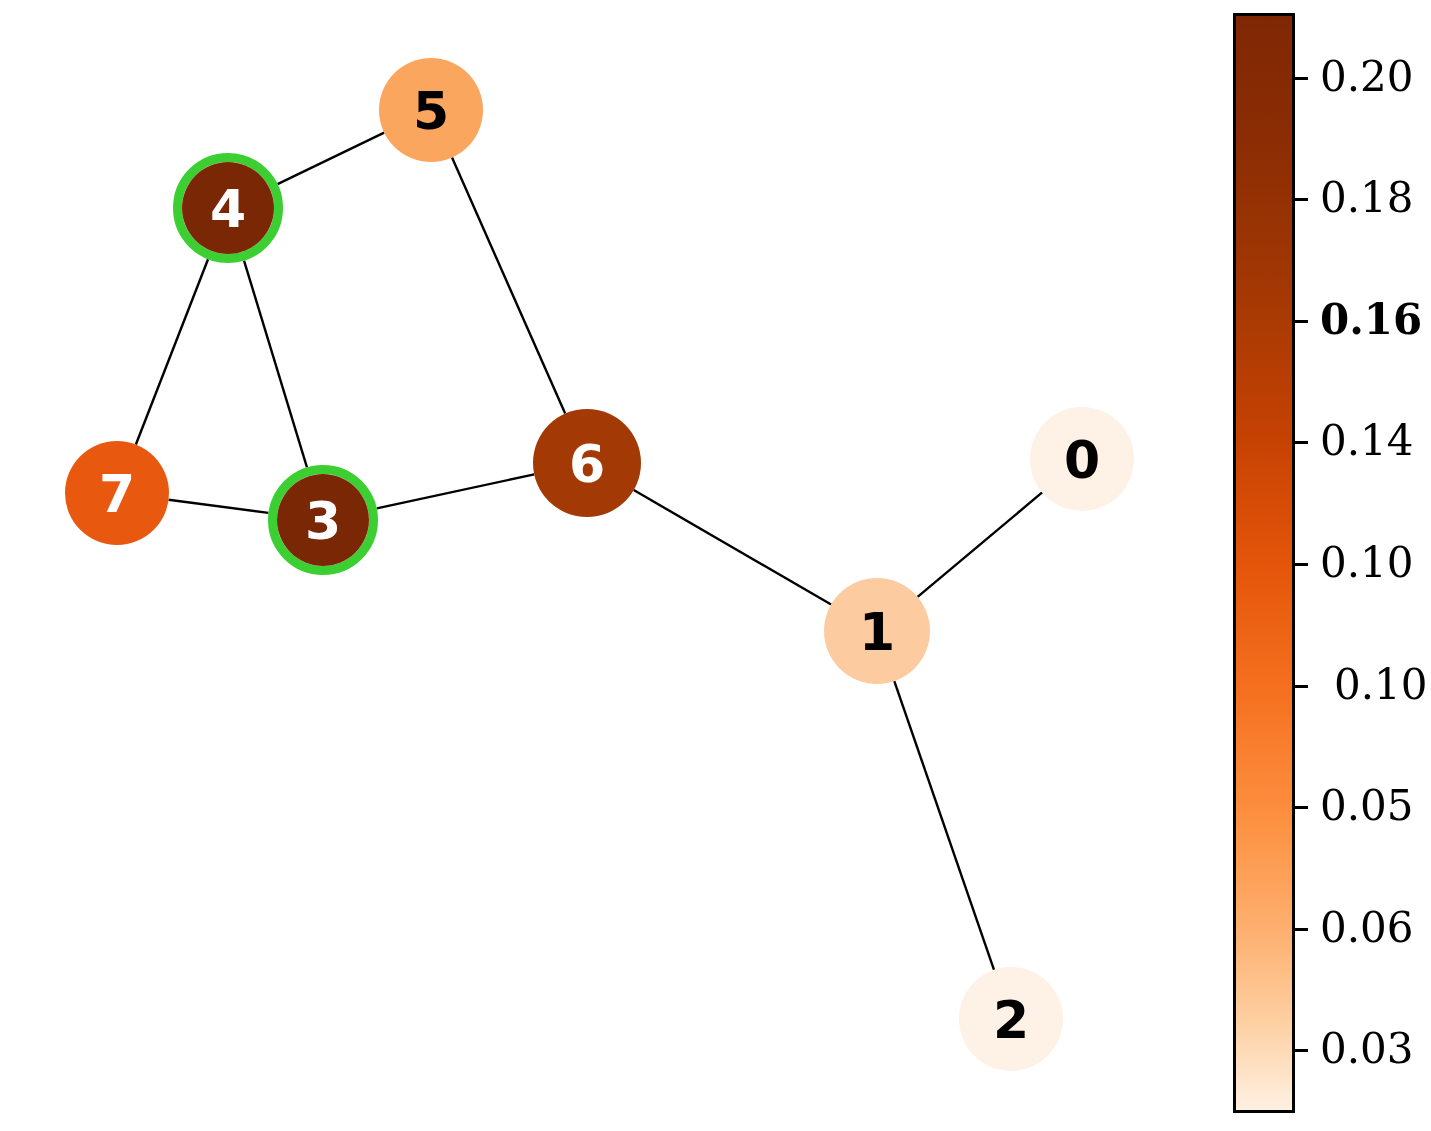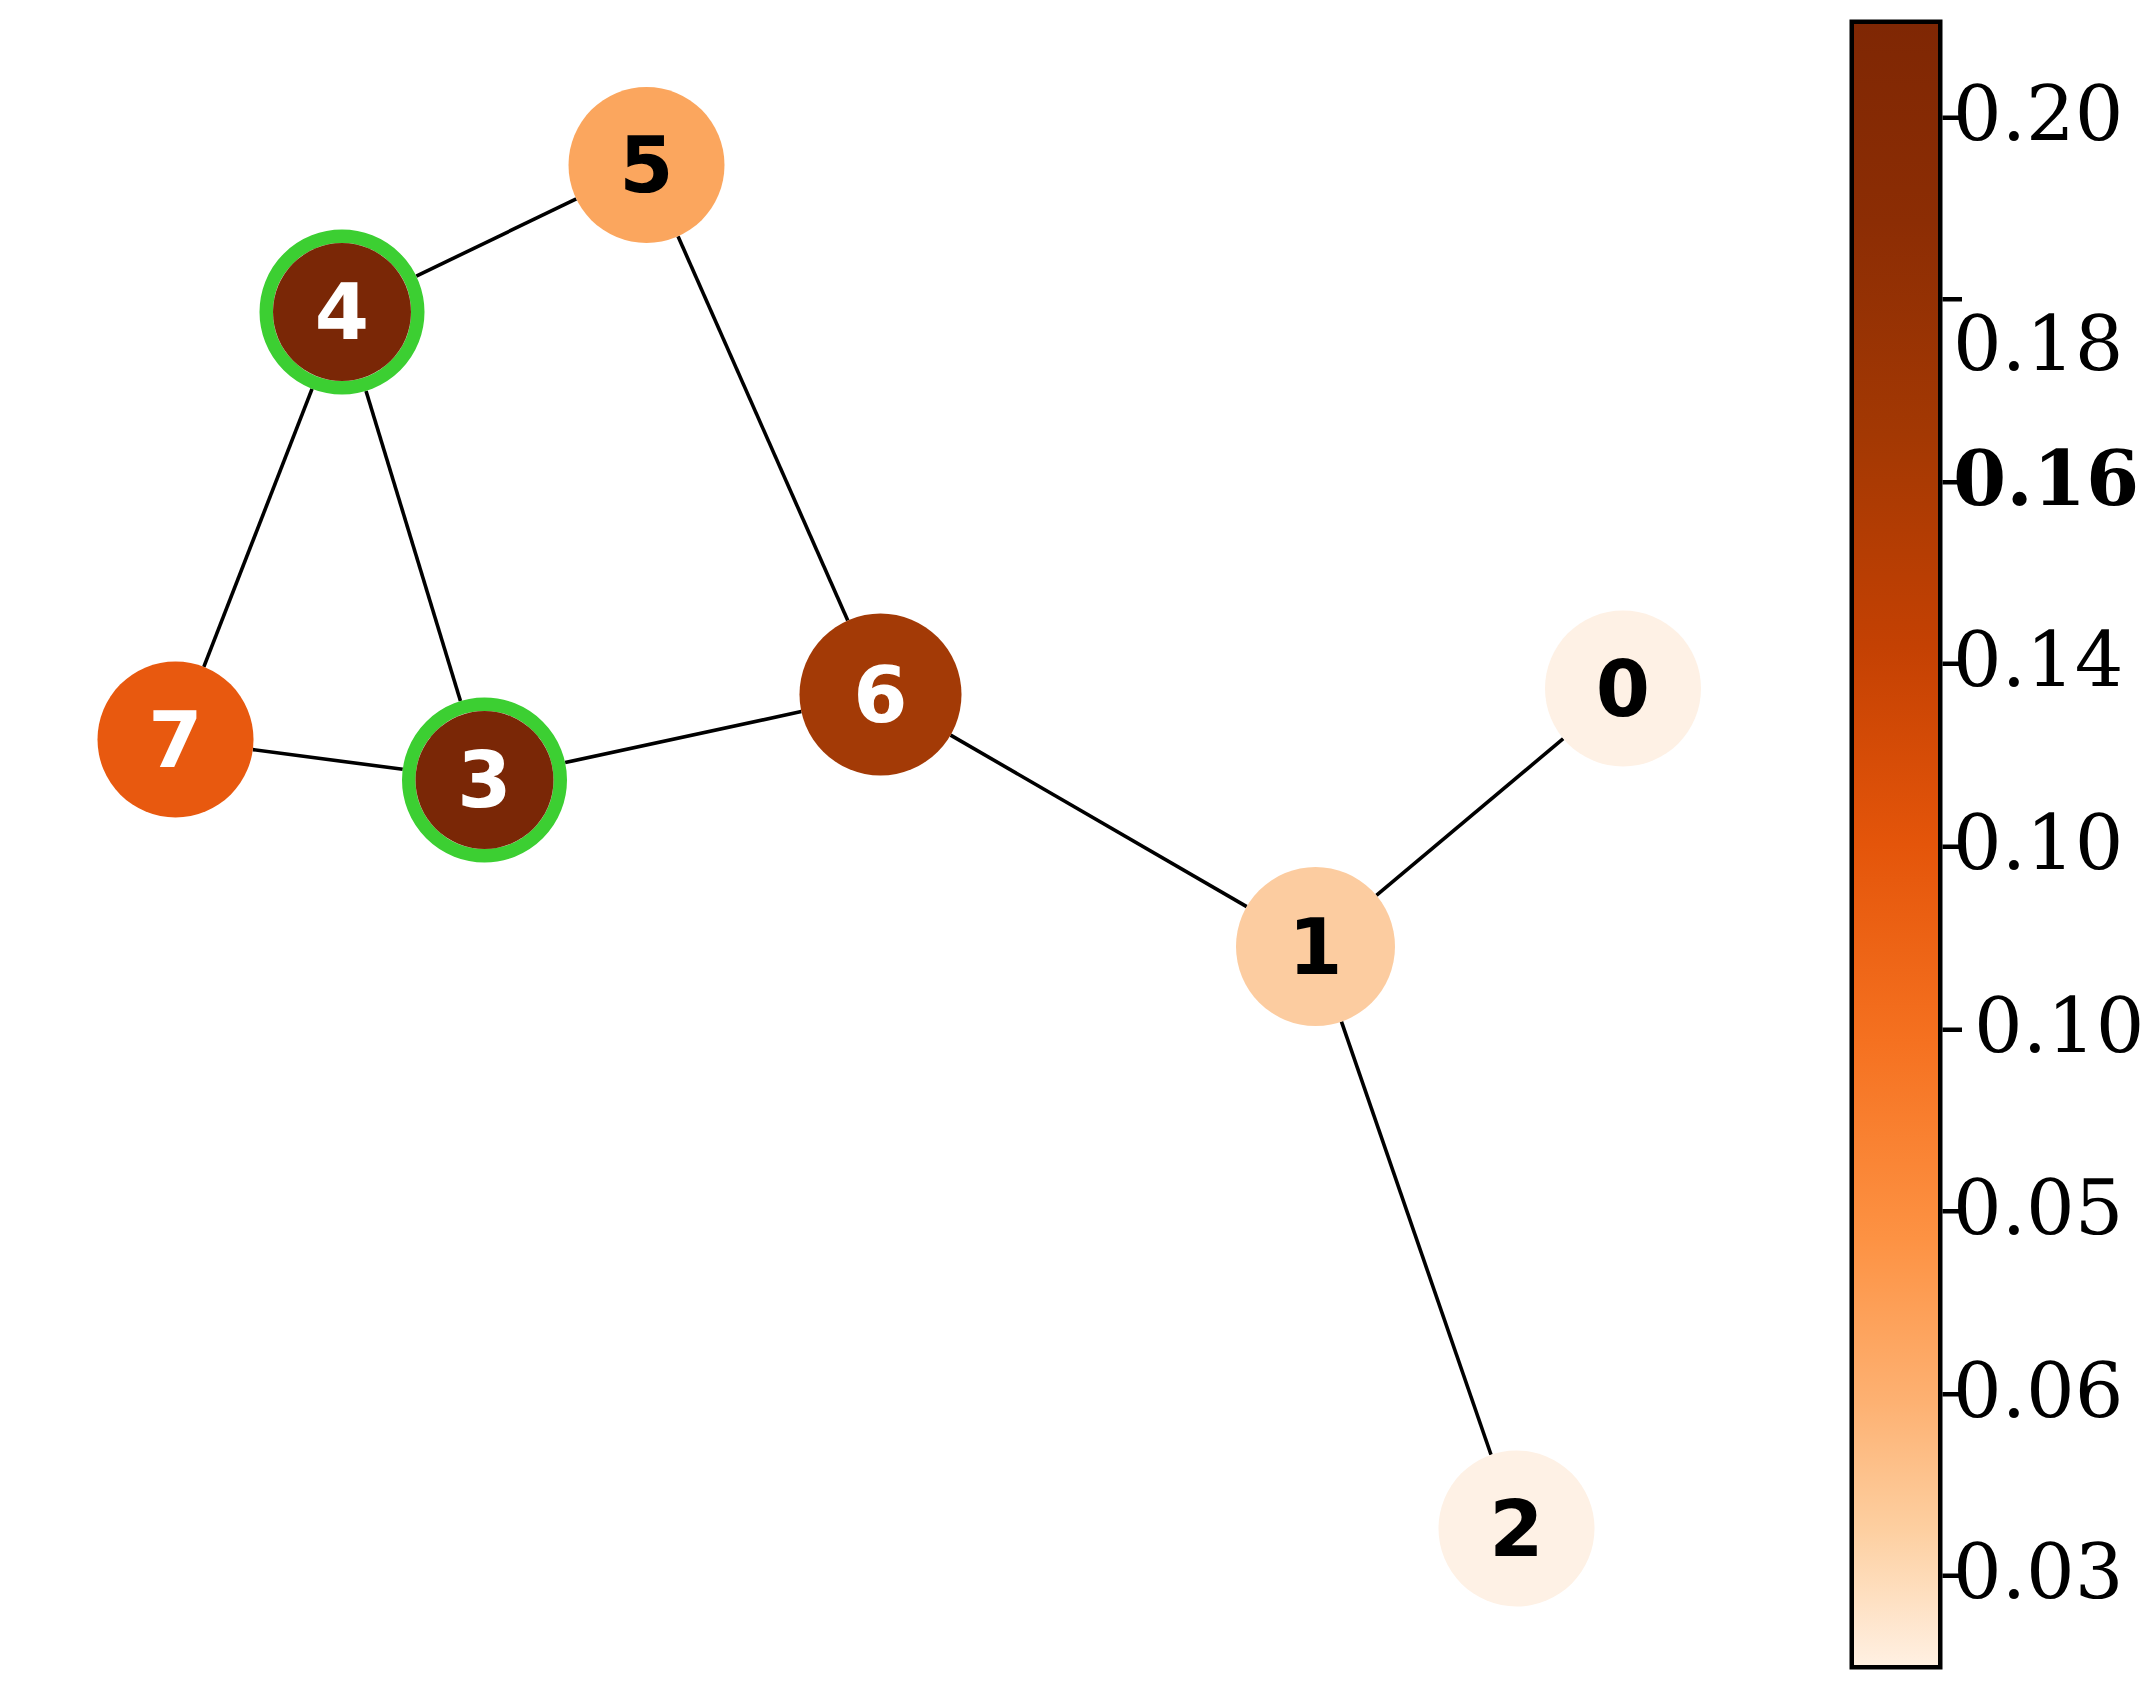--- a/index.html
+++ b/index.html
@@ -74,23 +74,23 @@
   }
   .cb-tick {
     position: absolute;
     left: 62px;
     width: 13px;
     height: 0;
     border-top: 3px solid #000000;
   }
   .cb-ticklabel {
     position: absolute;
-    left: 69px;
+    left: 87px;
     font-family: "DejaVu Serif", "Liberation Serif", serif;
-    font-size: 51px;
+    font-size: 42px;
     color: #000000;
     line-height: 1;
     white-space: nowrap;
     transform: translateY(-50%);
   }
 </style>
 </head>
 <body>
 
 <div id="figure">
@@ -147,21 +147,21 @@
     </svg>
   </div>
 
   <div id="colorbar-wrap">
     <div id="colorbar-gradient" style="background: linear-gradient(rgb(127, 39, 4) 0%, rgb(140, 45, 4) 12%, rgb(163, 56, 3) 25%, rgb(196, 65, 3) 38%, rgb(228, 85, 10) 50%, rgb(245, 113, 32) 62%, rgb(253, 146, 67) 74%, rgb(253, 177, 114) 84%, rgb(253, 208, 162) 92%, rgb(255, 240, 226) 100%);"></div>
   </div>
   <div id="colorbar-ticks">
       <div class="cb-tick" style="top: 76.8122px;"></div>
       <div class="cb-ticklabel" style="top: 76.8122px;">0.20</div>
       <div class="cb-tick" style="top: 198.359px;"></div>
-      <div class="cb-ticklabel" style="top: 198.359px; margin-top: 32px;">0.18</div>
+      <div class="cb-ticklabel" style="top: 198.359px;">0.18</div>
       <div class="cb-tick" style="top: 319.906px;"></div>
       <div class="cb-ticklabel" style="top: 319.906px; font-weight: bold;">0.16</div>
       <div class="cb-tick" style="top: 441.453px;"></div>
       <div class="cb-ticklabel" style="top: 441.453px;">0.14</div>
       <div class="cb-tick" style="top: 563px;"></div>
       <div class="cb-ticklabel" style="top: 563px;">0.10</div>
       <div class="cb-tick" style="top: 684.547px;"></div>
       <div class="cb-ticklabel" style="top: 684.547px; margin-left: 14px;">0.10</div>
       <div class="cb-tick" style="top: 806.094px;"></div>
       <div class="cb-ticklabel" style="top: 806.094px;">0.05</div>

